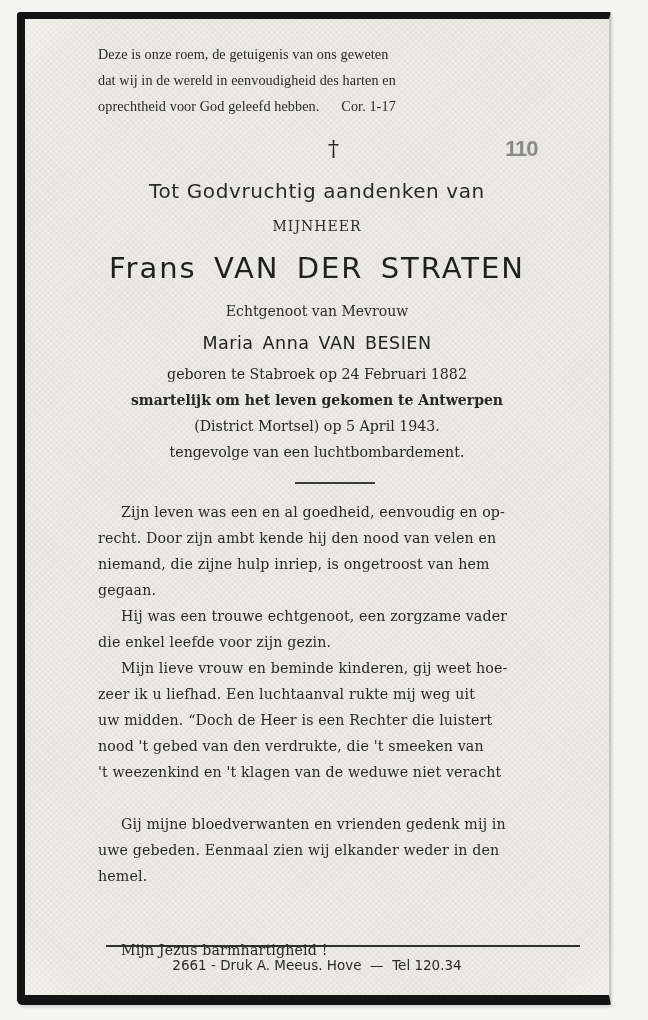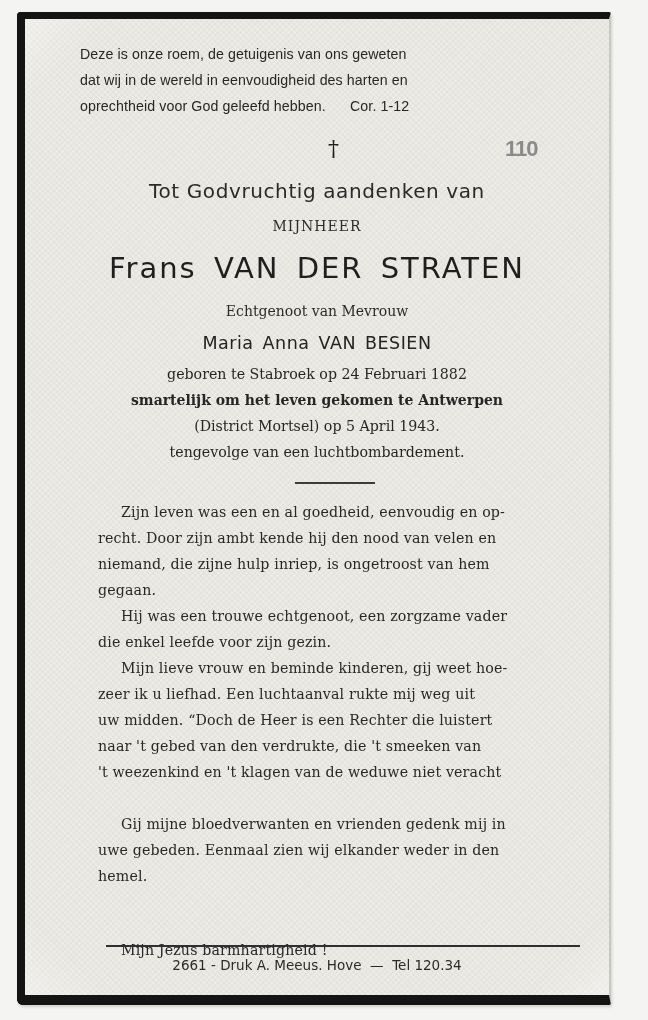--- a/index.html
+++ b/index.html
@@ -44,23 +44,23 @@
       white-space: nowrap;
     }
     .serif {
       font-family: "DejaVu Serif", serif;
     }
     .sans {
       font-family: "DejaVu Sans", sans-serif;
     }
     .epigraph {
       position: absolute;
-      left: 55px;
+      left: 73px;
       width: 480px;
-      font-family: Liberation Sans, sans-serif;
+      font-family: Liberation Serif, serif;
       font-size: 14.2px;
       color: #272727;
       white-space: nowrap;
       text-align: justify;
       letter-spacing: 0.1px;
     }
     .body-line {
       position: absolute;
       left: 73px;
       width: 486px;
@@ -120,21 +120,21 @@
 </head>
 <body>
 
 <div class="card">
   <div class="corner-fold" style="left:0;top:0;"></div>
   <div class="corner-fold" style="left:0;bottom:0;transform:scaleY(-1);"></div>
   <div class="corner-fold" style="right:0;bottom:0;transform:scale(-1,-1);"></div>
 
   <div class="epigraph" style="top:27px;">Deze is onze roem, de getuigenis van ons geweten</div>
   <div class="epigraph" style="top:53px;">dat wij in de wereld in eenvoudigheid des harten en</div>
-  <div class="epigraph" style="top:79px; white-space:pre;">oprechtheid voor God geleefd hebben.      Cor. 1-12</div>
+  <div class="epigraph" style="top:79px; white-space:pre;">oprechtheid voor God geleefd hebben.      Cor. 1-17</div>
 
   <div class="cross">†</div>
   <div class="pencil">110</div>
 
   <div class="line sans" style="top:160px; font-size:20px; letter-spacing:0.6px; color:#2a2a2a;">Tot Godvruchtig aandenken van</div>
   <div class="line serif" style="top:199px; font-size:14px; letter-spacing:1px; color:#2c2c2c;">MIJNHEER</div>
   <div class="line sans" style="top:232px; font-size:29px; letter-spacing:2px; color:#1f1f1f; word-spacing:6px;">Frans VAN DER STRATEN</div>
 
   <div class="line serif" style="top:284px; font-size:14px; color:#2b2b2b;">Echtgenoot van Mevrouw</div>
   <div class="line sans" style="top:314px; font-size:17.5px; letter-spacing:0.5px; color:#232323; word-spacing:3px;">Maria Anna VAN BESIEN</div>
@@ -148,21 +148,21 @@
 
   <div class="body-line indent" style="top:485px;">Zijn leven was een en al goedheid, eenvoudig en op-</div>
   <div class="body-line" style="top:511px;">recht. Door zijn ambt kende hij den nood van velen en</div>
   <div class="body-line" style="top:537px;">niemand, die zijne hulp inriep, is ongetroost  van hem</div>
   <div class="body-line" style="top:563px;">gegaan.</div>
   <div class="body-line indent" style="top:589px;">Hij was een trouwe echtgenoot, een zorgzame vader</div>
   <div class="body-line" style="top:615px;">die enkel leefde voor zijn gezin.</div>
   <div class="body-line indent" style="top:641px;">Mijn lieve vrouw en beminde kinderen, gij weet hoe-</div>
   <div class="body-line" style="top:667px;">zeer ik u liefhad. Een luchtaanval  rukte  mij weg uit</div>
   <div class="body-line" style="top:693px;">uw midden. “Doch de Heer is een  Rechter  die luistert</div>
-  <div class="body-line" style="top:719px;">naar 't gebed van den verdrukte, die 't smeeken van</div>
+  <div class="body-line" style="top:719px;">nood 't gebed van den verdrukte, die 't smeeken van</div>
   <div class="body-line" style="top:745px;">'t weezenkind en 't klagen van de weduwe niet veracht</div>
   <div class="body-line" style="top:823px;">uwe gebeden. Eenmaal zien wij elkander weder in den</div>
   <div class="body-line indent" style="top:797px;">Gij mijne bloedverwanten en vrienden gedenk mij in</div>
   <div class="body-line" style="top:849px;">hemel.</div>
   <div class="body-line indent" style="top:923px;">Mijn Jezus barmhartigheid !</div>
 
   <div class="divider-long"></div>
   <div class="footer" style="white-space:pre;">2661 - Druk A. Meeus. Hove  —  Tel 120.34</div>
 </div>
 

